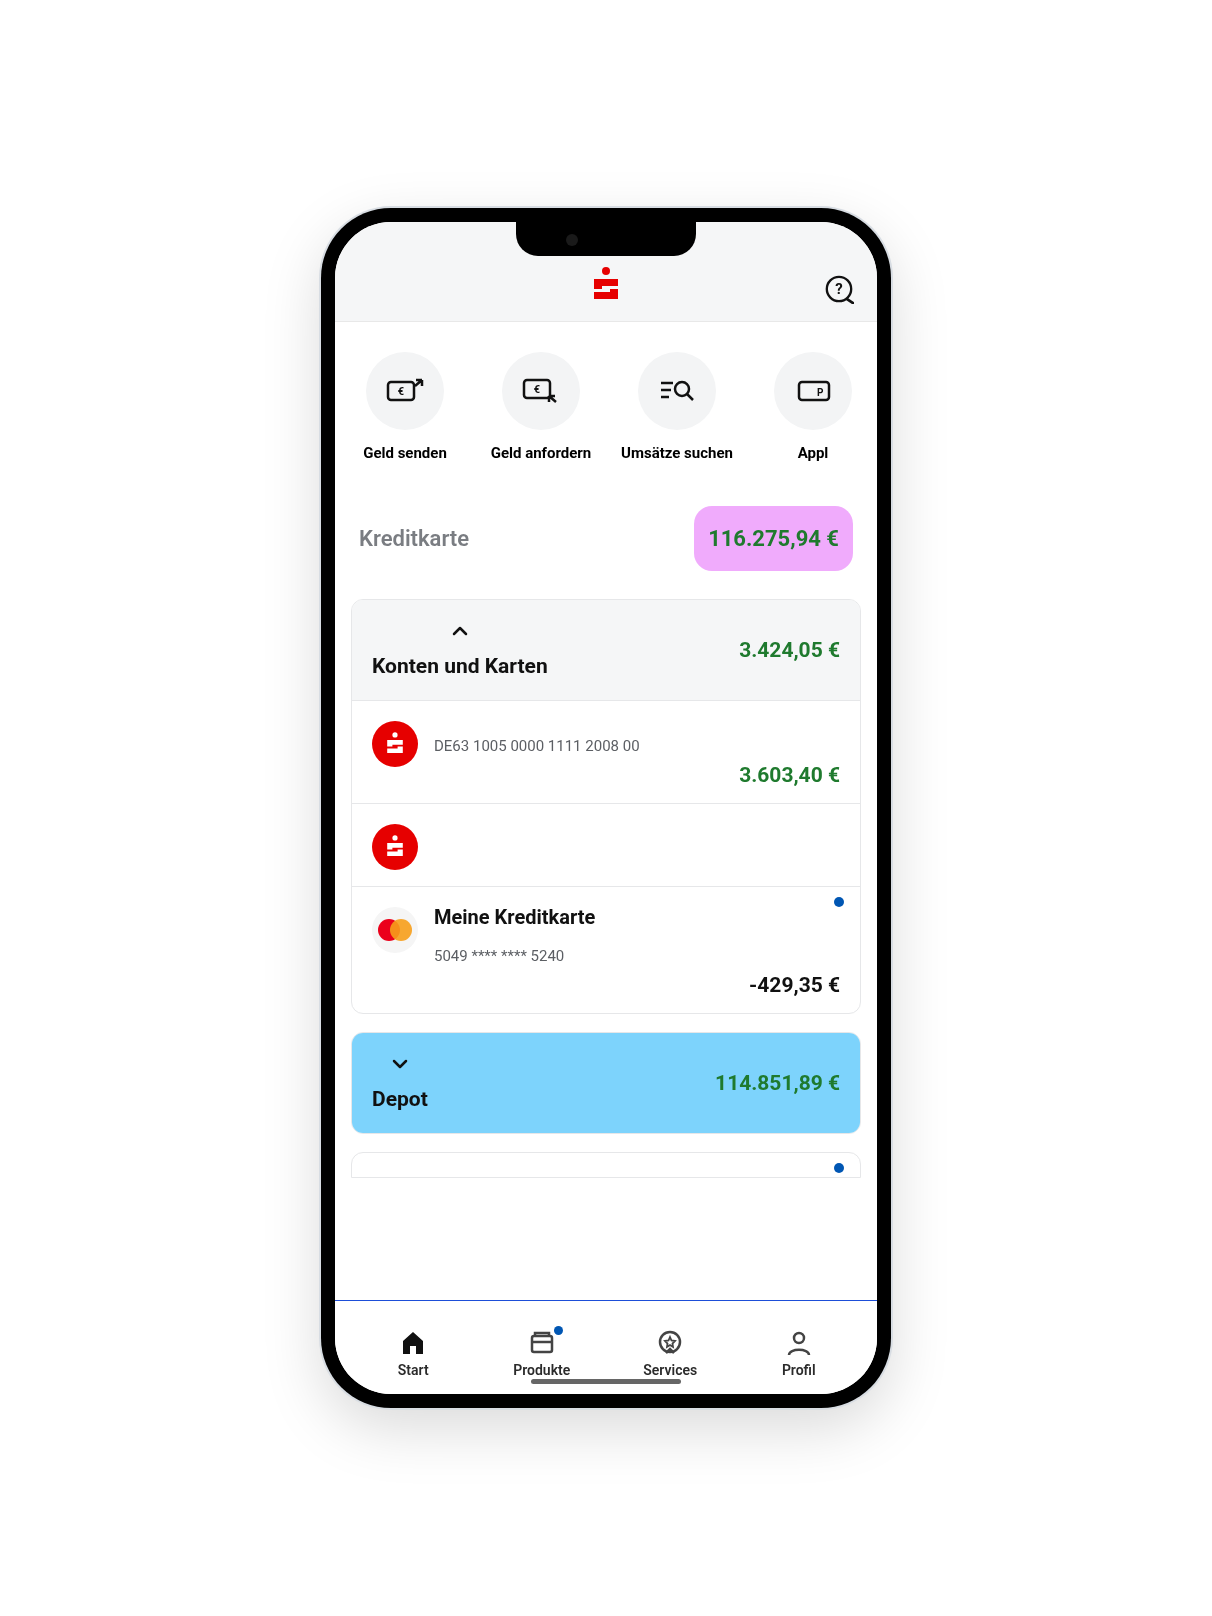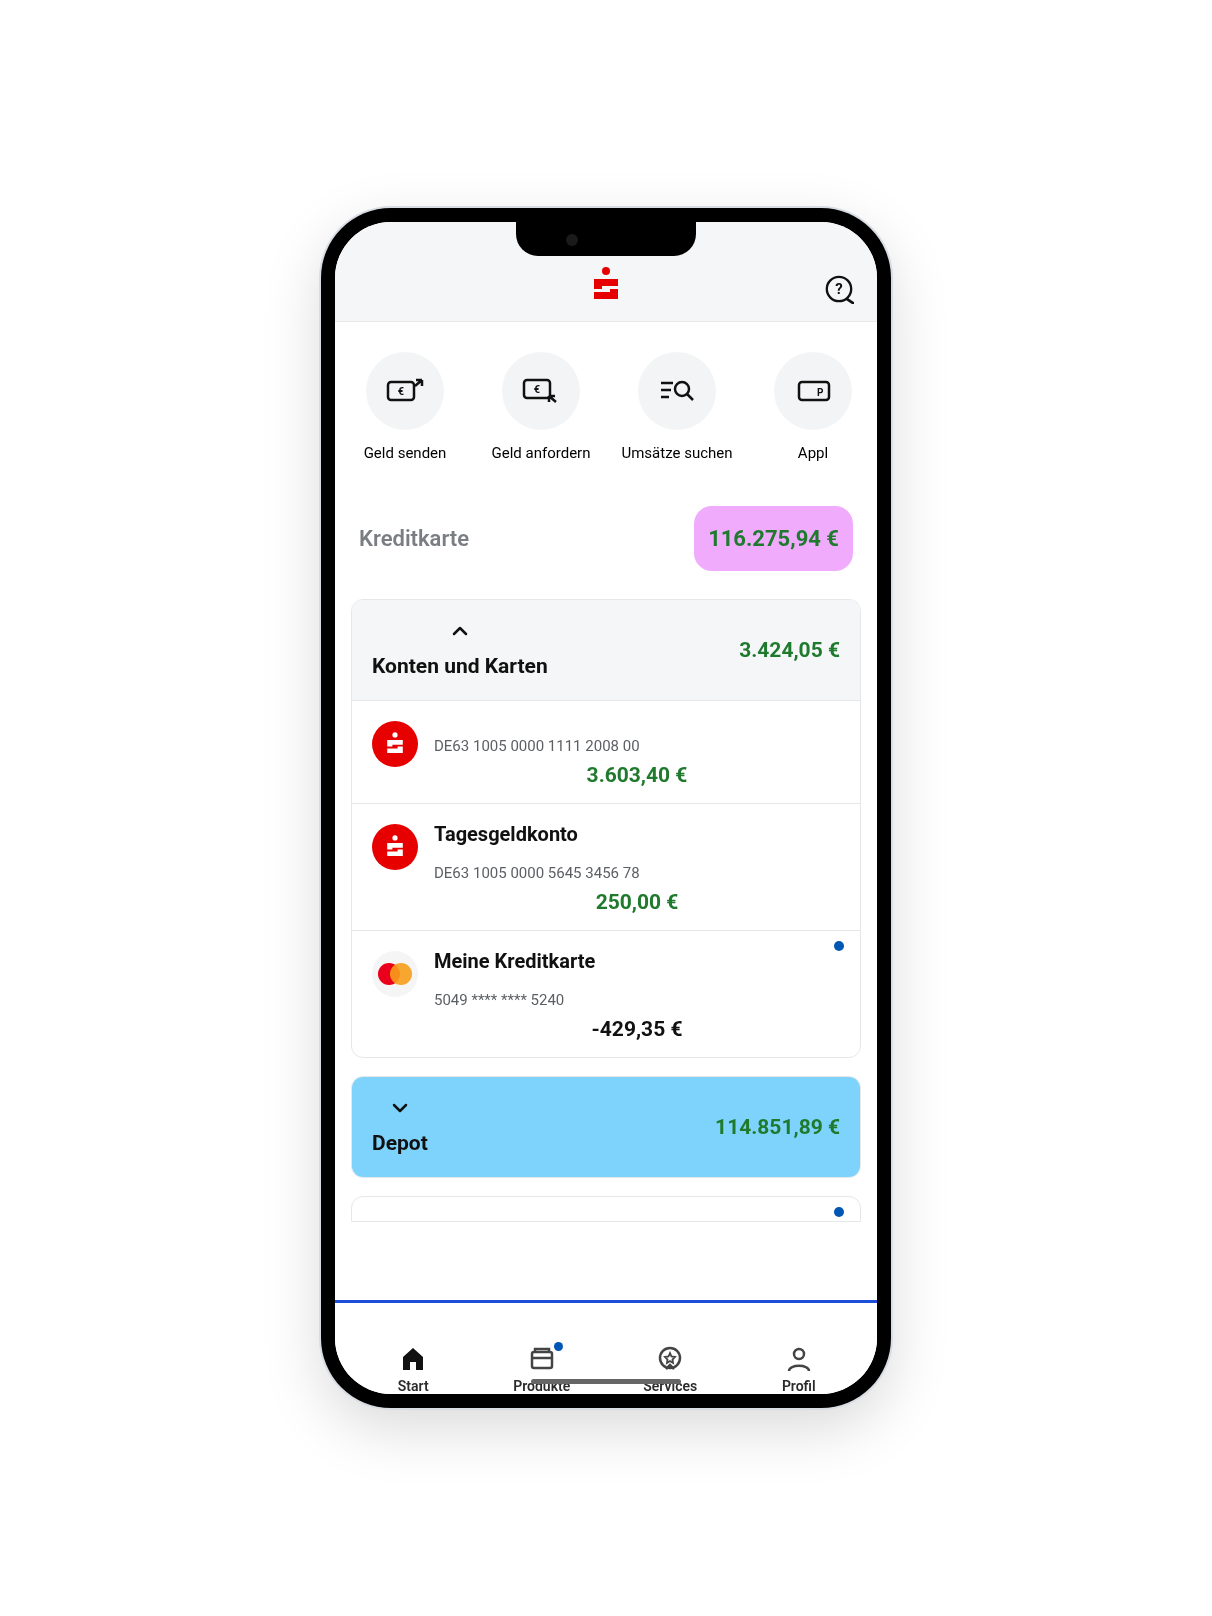--- a/index.html
+++ b/index.html
@@ -98,21 +98,21 @@
       width: 78px;
       height: 78px;
       border-radius: 50%;
       background: #f3f4f5;
       display: flex;
       align-items: center;
       justify-content: center;
     }
     .quick-action-label {
       font-size: 15px;
-      font-weight: 400;
+      font-weight: 700;
       white-space: nowrap;
     }
     .total-row {
       display: flex;
       justify-content: space-between;
       align-items: center;
       padding: 26px 24px 28px;
     }
     .total-label {
       font-size: 22px;
@@ -190,21 +190,21 @@
       font-size: 20px;
       font-weight: 700;
       color: #111;
     }
     .account-number {
       font-size: 15px;
       color: #5c5f64;
       margin-top: 18px;
     }
     .account-amount {
-      text-align: center;
+      text-align: right;
       font-size: 21px;
       font-weight: 700;
       margin-top: 8px;
     }
     .positive { color: #1f7a2e; }
     .negative { color: #111; }
     .notif-dot {
       position: absolute;
       top: 10px;
       right: 16px;
@@ -216,24 +216,24 @@
     .partial-card {
       margin: 0 16px 0;
       border: 1px solid #e6e7e9;
       border-radius: 12px 12px 0 0;
       height: 26px;
       position: relative;
     }
     .partial-card .notif-dot { top: 10px; right: 16px; }
     .bottom-nav {
       height: 94px;
-      border-top: 3px solid #1d4ed8;
+      border-top: 1px solid #1d4ed8;
       display: flex;
       justify-content: space-around;
-      align-items: flex-end;
+      align-items: center;
       padding: 10px 20px 0;
       background: #fff;
       gap: 12px;
     }
     .nav-item {
       display: flex;
       flex-direction: column;
       align-items: center;
       gap: 4px;
       width: 90px;
@@ -386,25 +386,20 @@
           </div>
         </div>
 
         <div class="account-item">
           <div class="account-icon-circle red-circle">
             <svg width="26" height="26" viewBox="0 0 40 40">
                 <circle cx="20" cy="6" r="4" fill="#fff"></circle>
                 <path d="M8 14 H32 V21 H16 V24 H32 V34 H8 V27 H24 V24 H8 Z" fill="#fff"></path>
               </svg>
           </div>
-          <div class="account-body">
-            <div class="account-name">Tagesgeldkonto</div>
-            <div class="account-number">DE63 1005 0000 5645 3456 78</div>
-            <div class="account-amount positive">250,00 €</div>
-          </div>
         </div>
 
         <div class="account-item">
           <div class="notif-dot"></div>
           <div class="account-icon-circle white-circle">
             <div class="mastercard"></div>
           </div>
           <div class="account-body">
             <div class="account-name">Meine Kreditkarte</div>
             <div class="account-number">5049 **** **** 5240</div>

